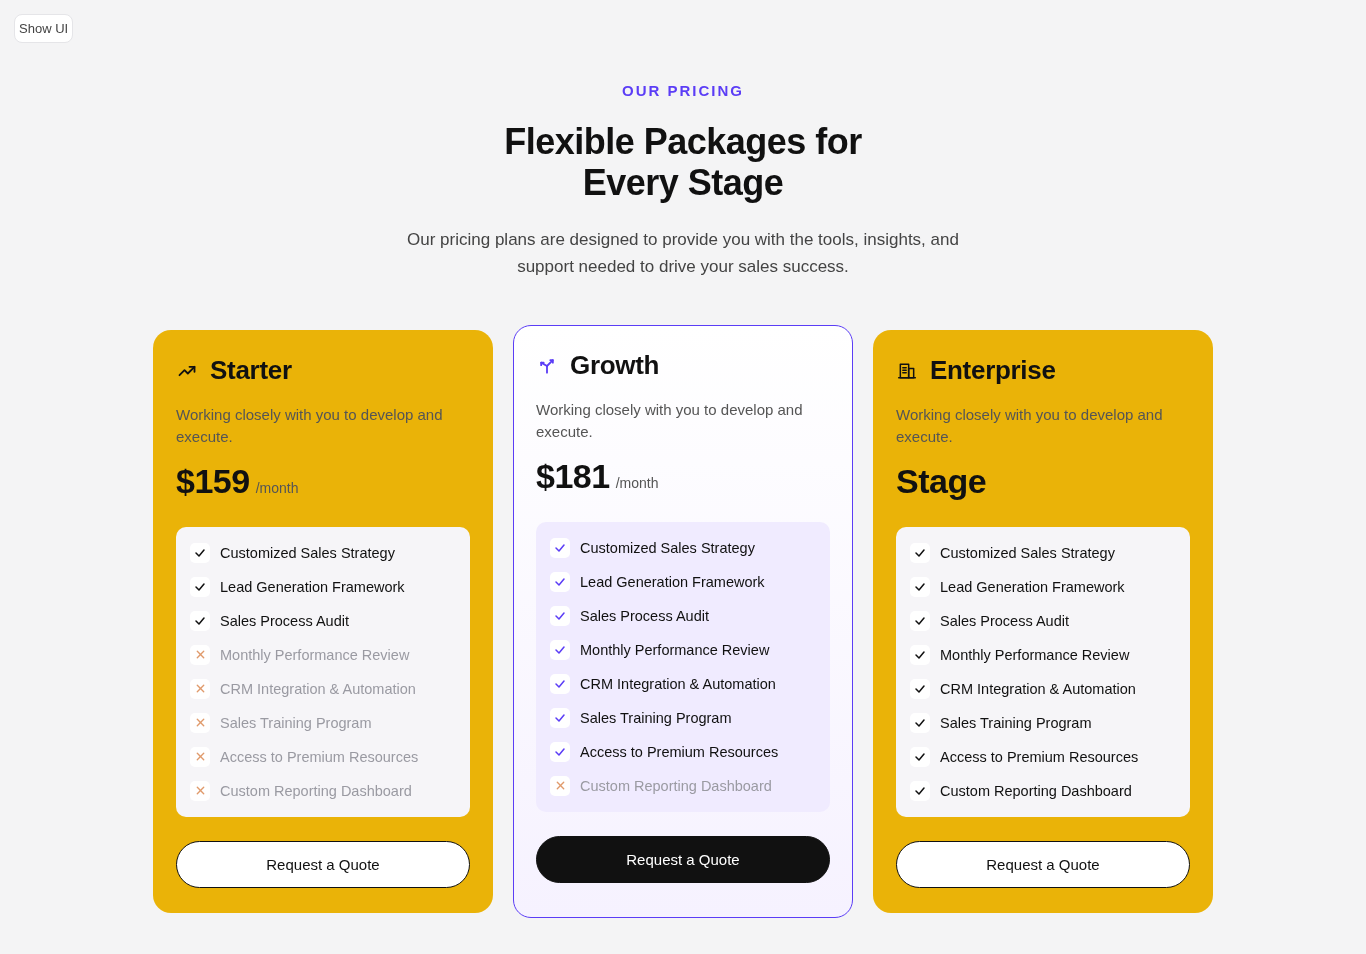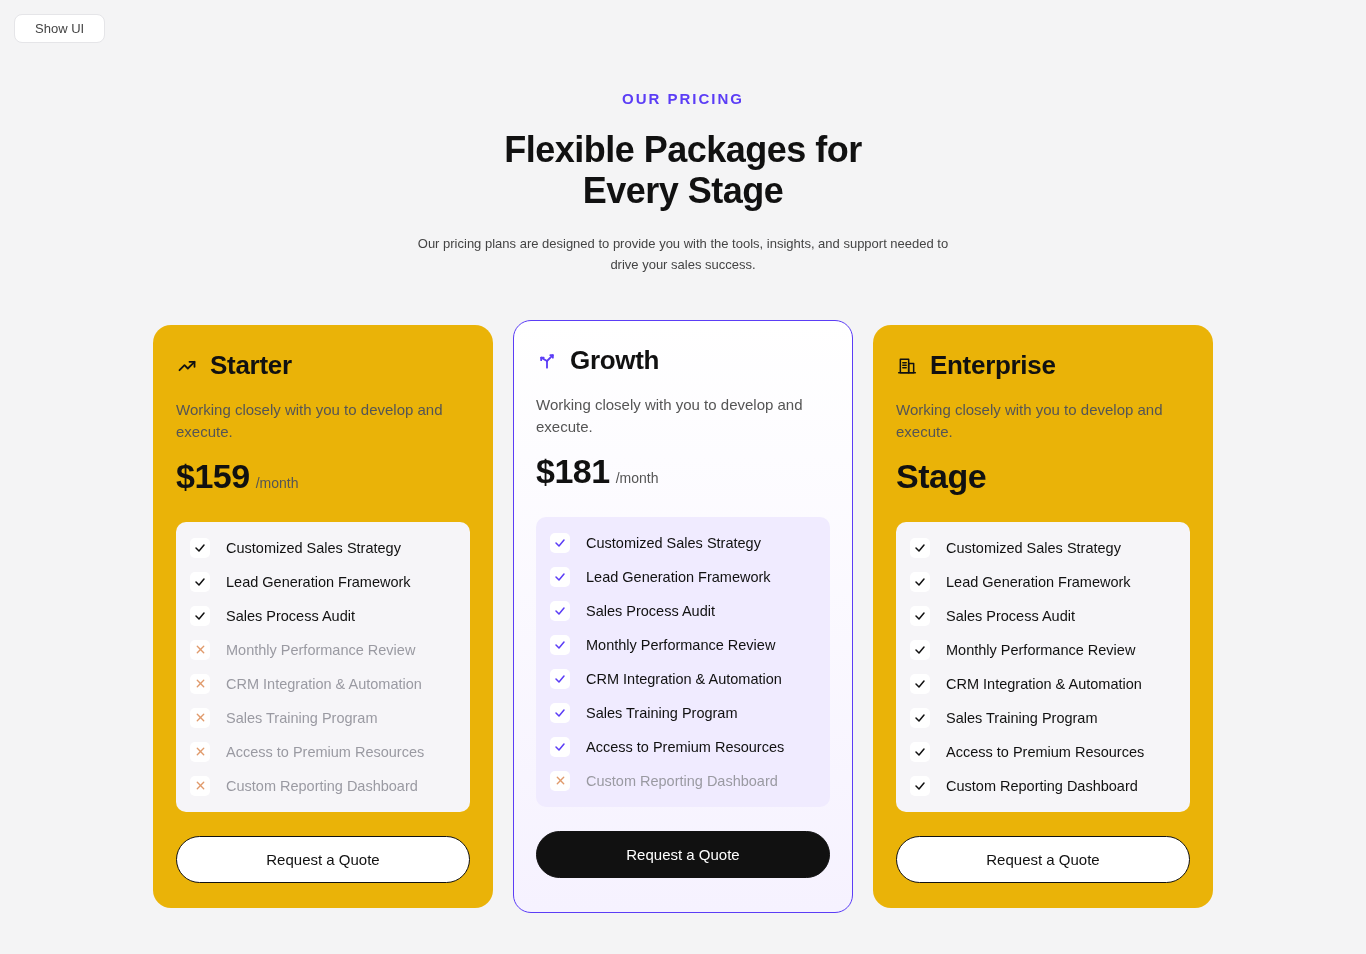--- a/index.html
+++ b/index.html
@@ -10,28 +10,28 @@
     color: #111;
     -webkit-font-smoothing: antialiased;
     font-feature-settings: "kern";
   }
   .show-ui {
     position: absolute;
     top: 14px; left: 14px;
     background: #fff;
     border: 1px solid #e5e5e8;
     border-radius: 8px;
-    padding: 6px 20px;
+    padding: 6px 4px;
     font-size: 13px;
     color: #444;
     cursor: pointer;
   }
   .page {
     width: 1316px;
-    margin: 16px auto;
+    margin: 8px auto;
     padding-top: 74px;
   }
   .eyebrow {
     text-align: center;
     letter-spacing: 2px;
     font-weight: 700;
     font-size: 15px;
     color: #5B3DF6;
   }
   h1.headline {
@@ -39,21 +39,21 @@
     font-size: 36px;
     line-height: 1.15;
     font-weight: 600;
     margin-top: 22px;
     letter-spacing: -0.5px;
     color: #111;
   }
   .subhead {
     text-align: center;
     color: #444;
-    font-size: 13px;
+    font-size: 17px;
     line-height: 1.6;
     margin: 22px auto 0;
     max-width: 560px;
   }
   .cards {
     display: flex;
     gap: 20px;
     margin-top: 50px;
     justify-content: center;
   }
@@ -113,21 +113,21 @@
     background: #f6f5f8;
     border-radius: 10px;
     padding: 12px 12px;
   }
   .card.featured .features {
     background: #f0ebff;
   }
   .feat {
     display: flex;
     align-items: center;
-    gap: 16px;
+    gap: 10px;
     padding: 4px 2px;
     font-size: 14.5px;
   }
   .feat + .feat { margin-top: 6px; }
   .feat .box {
     width: 20px; height: 20px;
     background: #fff;
     border-radius: 5px;
     display: inline-flex; align-items:center; justify-content:center;
     flex-shrink: 0;

